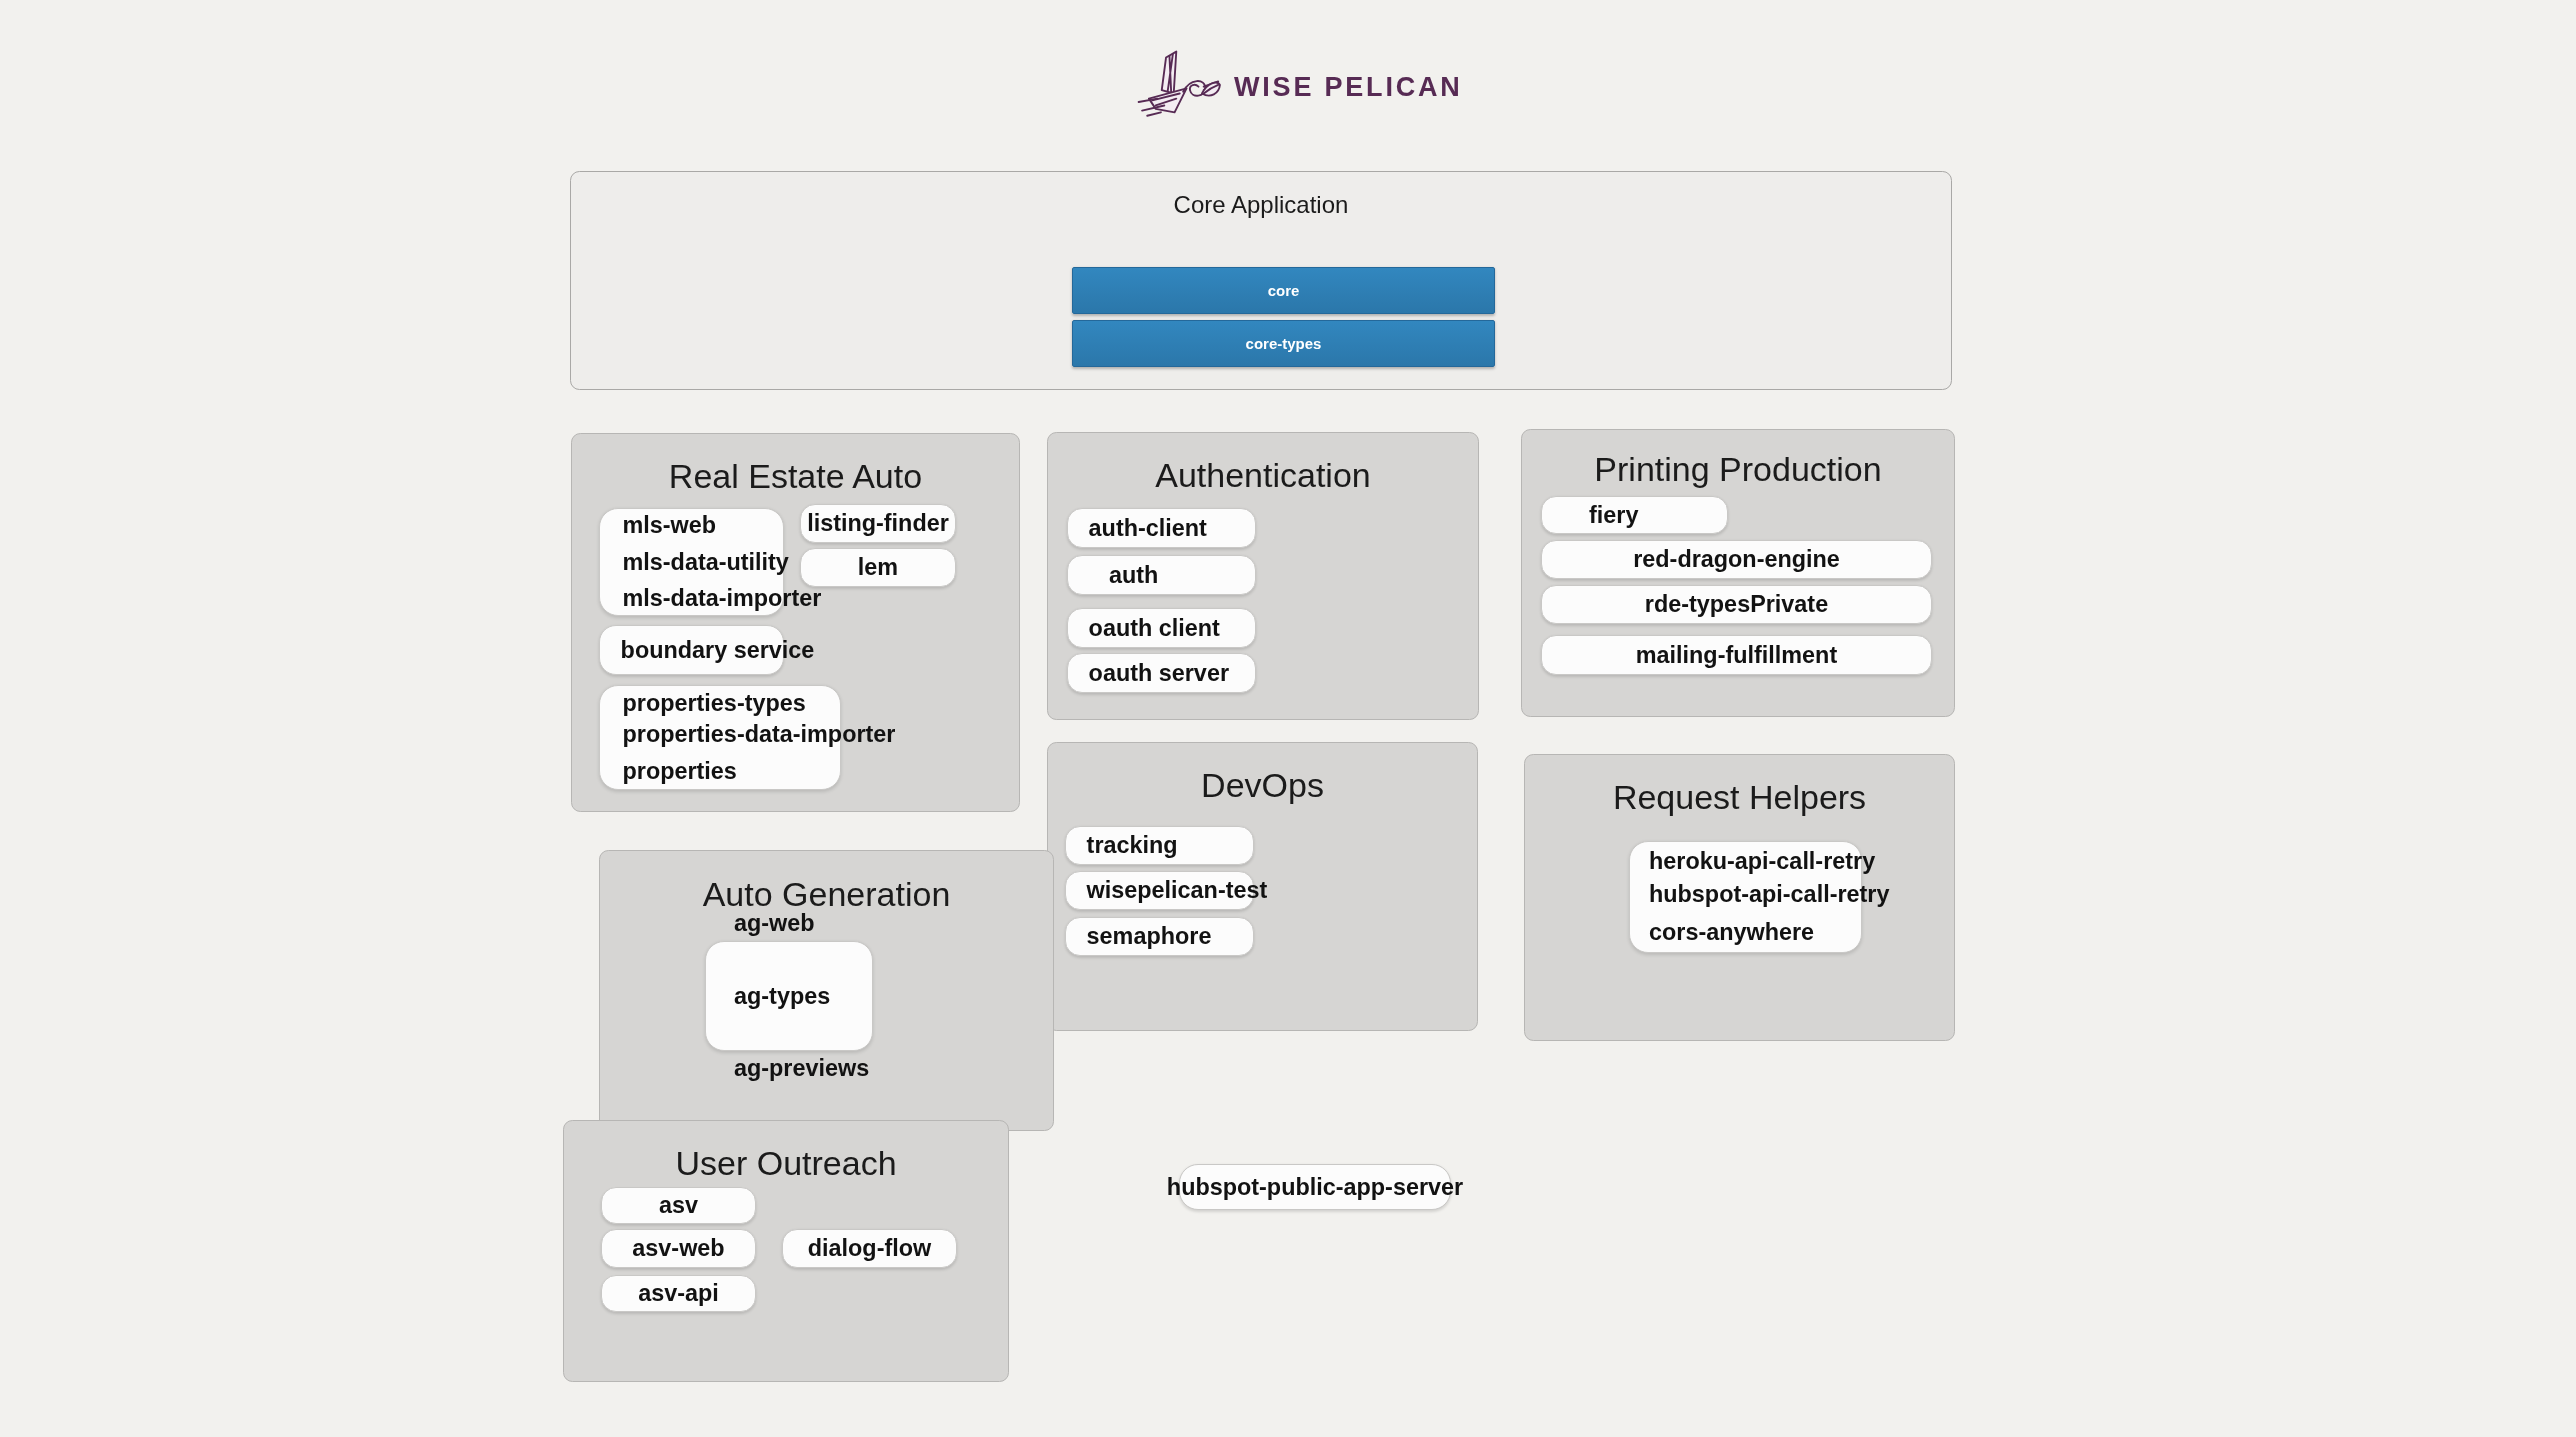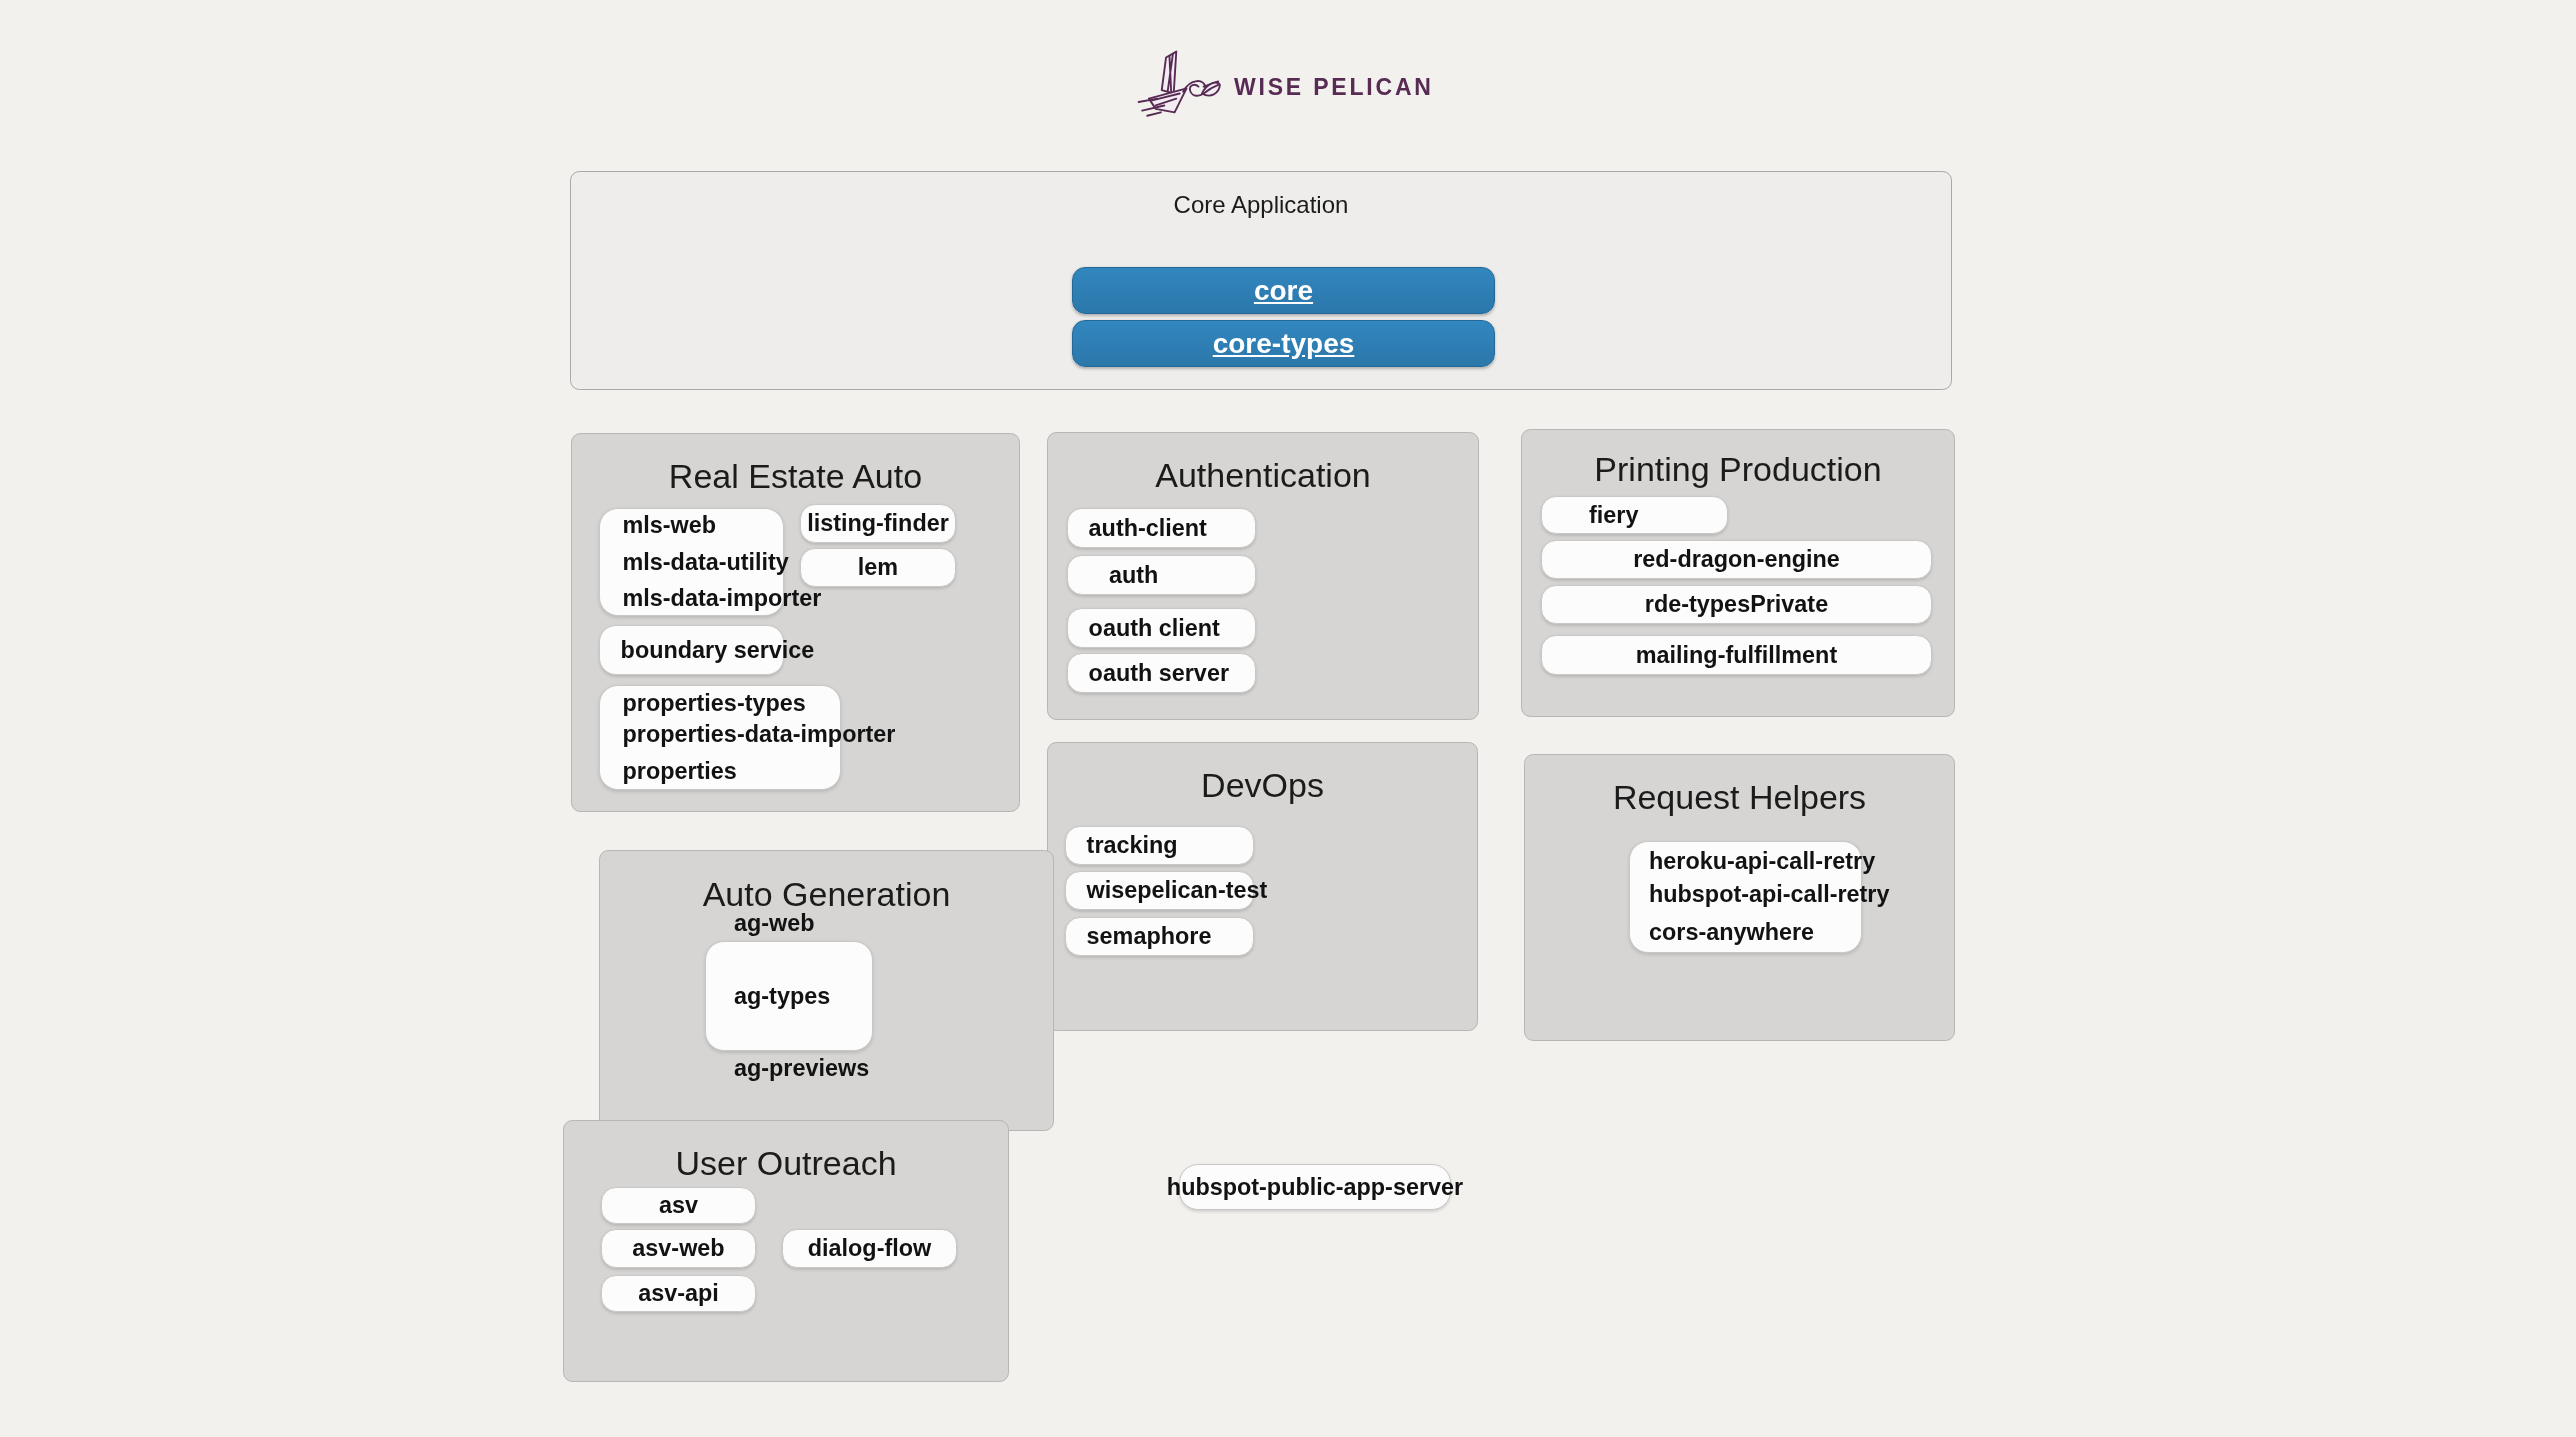--- a/index.html
+++ b/index.html
@@ -1,21 +1,21 @@
 <!DOCTYPE html>
 <html style="font-size:15px"><head>
 <meta charset="utf-8">
 <style>
   html,body{margin:0;padding:0;}
   body{background:#f2f1ee;font-family:"Liberation Sans",sans-serif;}
   #stage{position:relative;width:2576px;height:1438px;background:#f2f1ee;overflow:hidden;}
 
   
   .logo{position:absolute;display:flex;align-items:center;}
-  .logo-text{color:#572b54;font-weight:700;font-size:23px;letter-spacing:2.8px;white-space:nowrap;}
+  .logo-text{color:#572b54;font-weight:700;font-size:27px;letter-spacing:2.8px;white-space:nowrap;}
 
   
   .corebox{position:absolute;background:#eeedeb;border:1.9px solid #a9a8a6;border-radius:9.4px;box-sizing:border-box;}
   .groupbox{position:absolute;background:#d6d5d3;border:1.9px solid #b7b6b4;border-radius:9.4px;box-sizing:border-box;}
   .boxtitle{display:block;text-align:center;padding-top:22.5px;font-size:34px;color:#1b1b1b;font-weight:400;}
 
   
   .pill{position:absolute;background:#fcfcfc;border:1.9px solid #c9c8c6;border-radius:15px;
         box-shadow:0 1.9px 2.8px rgba(0,0,0,.13);box-sizing:border-box;
         display:flex;align-items:center;justify-content:center;
@@ -25,23 +25,23 @@
   .pill.pad50{justify-content:flex-start;padding-left:47px;}
 
   .card{position:absolute;background:#fcfcfc;border:1.9px solid #c9c8c6;border-radius:19px;
         box-shadow:0 1.9px 3.7px rgba(0,0,0,.13);box-sizing:border-box;
         display:flex;flex-direction:column;justify-content:center;
         font-weight:700;font-size:23.4px;color:#121212;}
   .card .line{padding:4.7px 0 4.7px 22.5px;white-space:nowrap;}
 
   
   .bluebtn{position:absolute;background:linear-gradient(180deg,#3287bf 0%,#2b77aa 100%);
-        border:0.9px solid #24689a;border-radius:13px;box-shadow:0 1.9px 2.8px rgba(0,0,0,.25);
+        border:0.9px solid #24689a;border-radius:2px;box-shadow:0 1.9px 2.8px rgba(0,0,0,.25);
         box-sizing:border-box;display:flex;align-items:center;justify-content:center;
-        color:#ffffff;font-weight:700;font-size:28px;text-decoration:underline;}
+        color:#ffffff;font-weight:700;font-size:15px;}
 </style>
 </head>
 <body>
 
 <div id="stage">
 
   <div class="logo" style="left:1135px;top:49px;position:absolute;">
     <span style="display:block;width:86px;height:77px;">
       <svg viewBox="0 0 100 90" width="86" height="77" fill="none" stroke="#572b54" stroke-width="2.2" stroke-linejoin="round" stroke-linecap="round">
 

